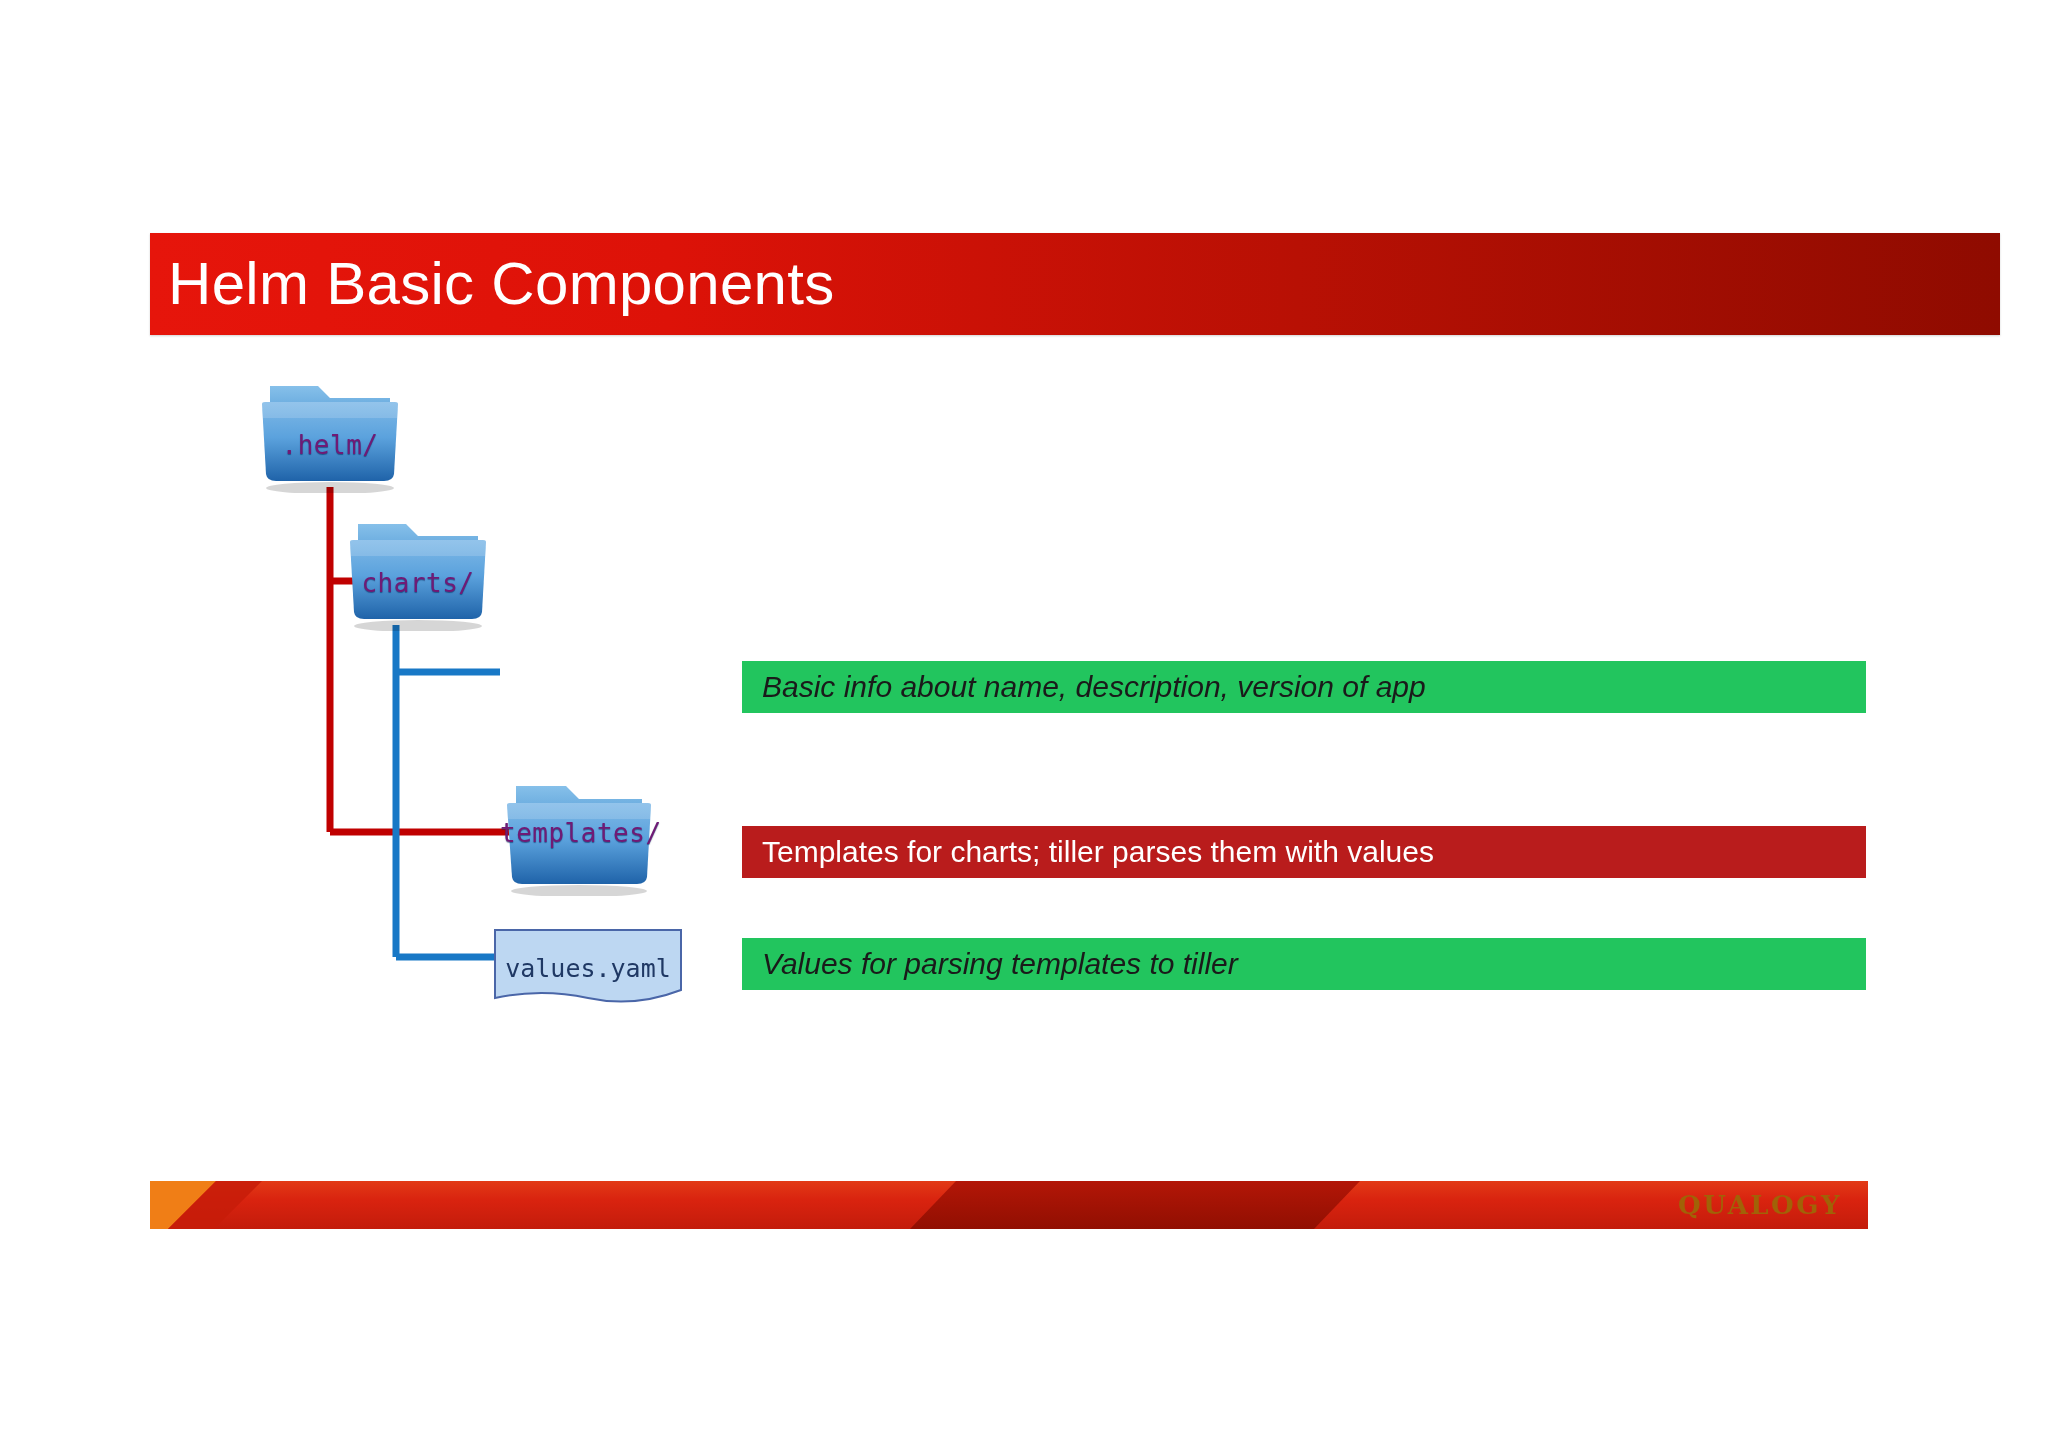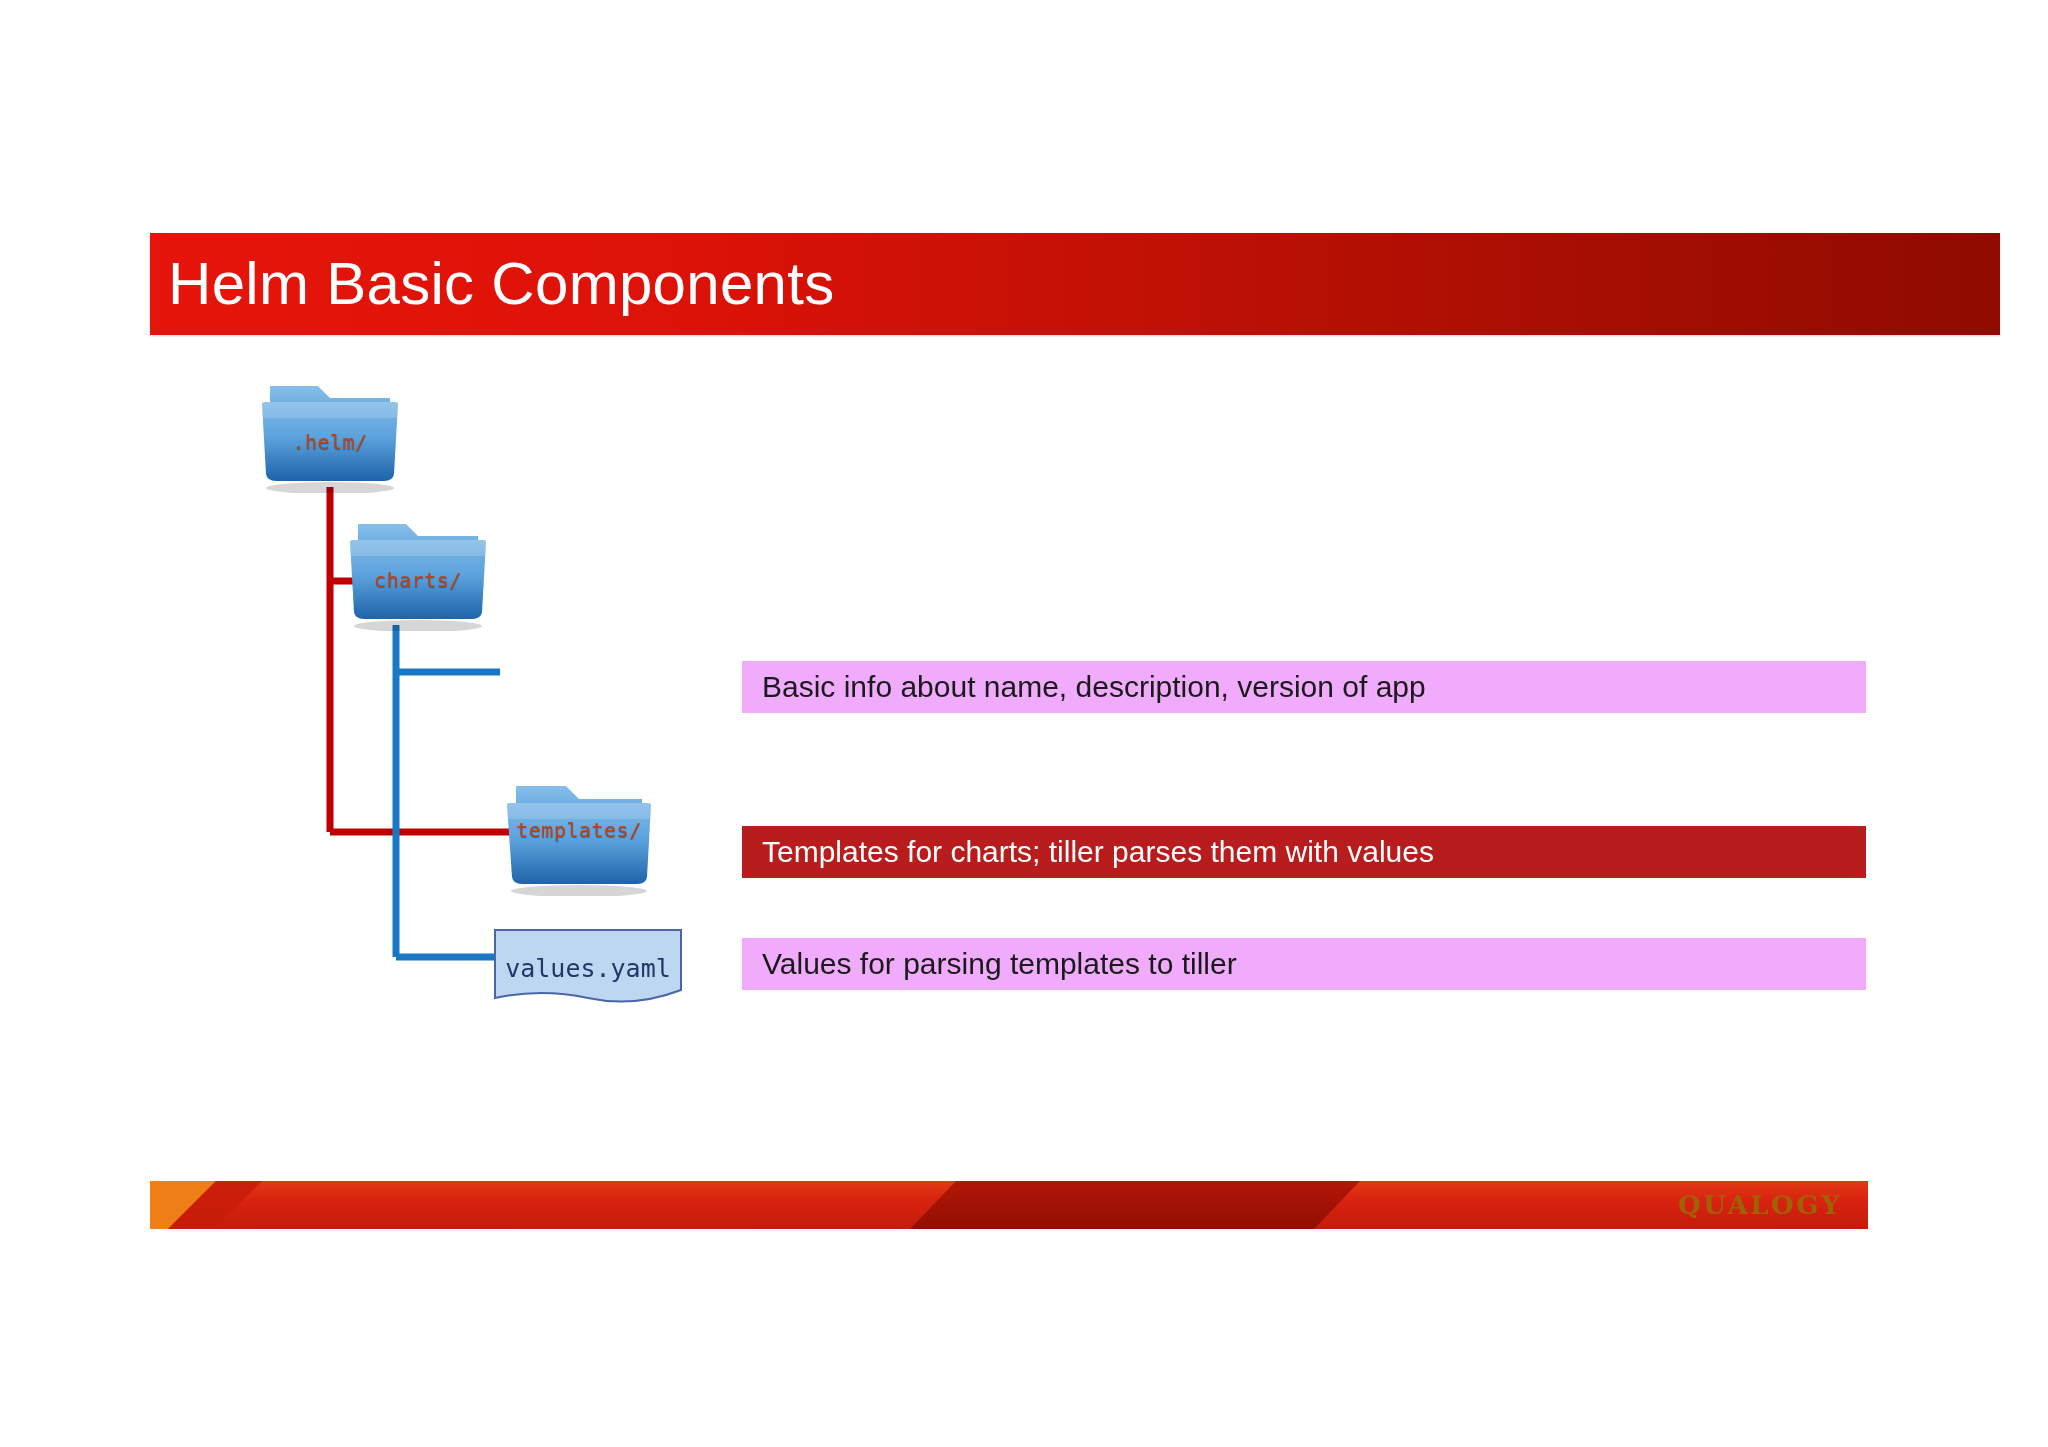--- a/index.html
+++ b/index.html
@@ -60,23 +60,23 @@
     position: absolute;
   }
   .folder .fold-svg {
     display: block;
   }
   .folder-label {
     position: absolute;
     left: 0;
     width: 100%;
     text-align: center;
-    color: #c2410c;
+    color: #701a75;
     font-family: "DejaVu Sans Mono", monospace;
-    font-size: 20px;
+    font-size: 26px;
     letter-spacing: 0.5px;
     text-shadow: 0 1px 1px rgba(0,40,90,0.55);
     pointer-events: none;
     white-space: nowrap;
   }
 
   
   .doc {
     position: absolute;
   }
@@ -103,21 +103,22 @@
     display: flex;
     align-items: center;
   }
   .desc-bar .desc-text {
     padding-left: 20px;
     font-size: 30px;
     font-family: "Liberation Sans", sans-serif;
     white-space: nowrap;
   }
   .desc-bar.blue {
-    background: #f0abfc;
+    background: #22c55e;
+    font-style: italic;
   }
   .desc-bar.blue .desc-text { color: #1a1a1a; }
   .desc-bar.red {
     background: #b91c1c;
   }
   .desc-bar.red .desc-text { color: #ffffff; }
 
   
   .footer {
     position: absolute;

